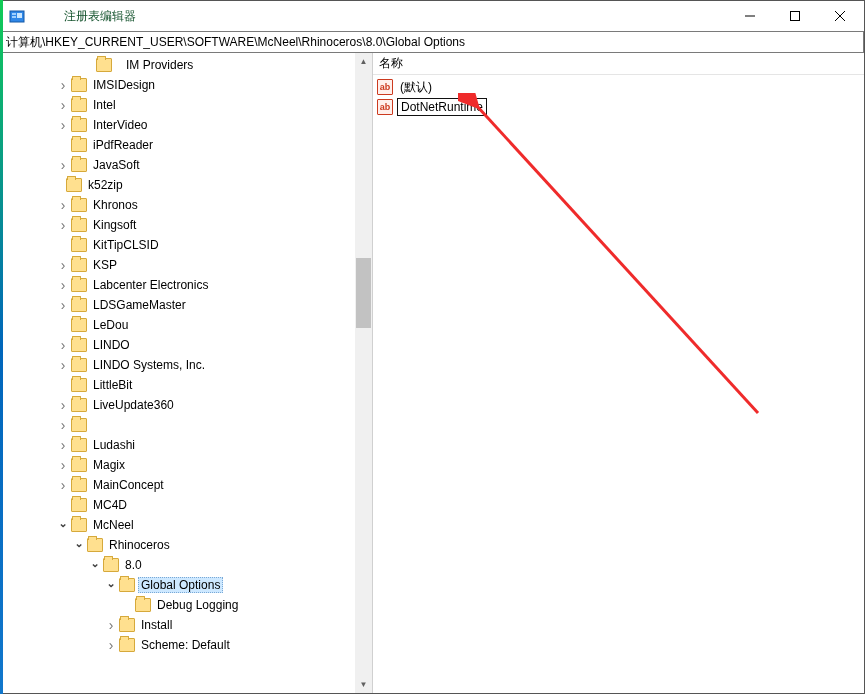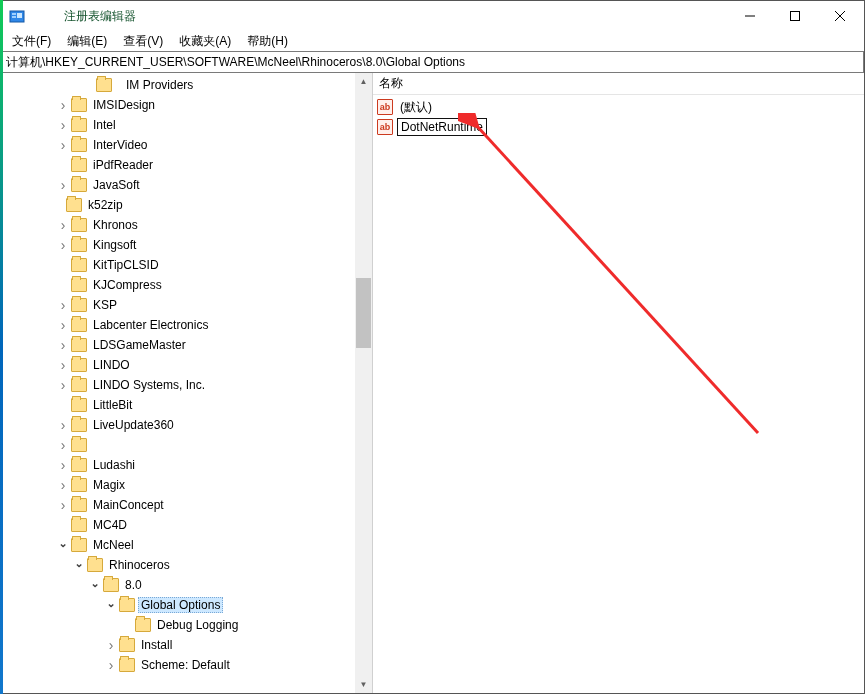--- a/index.html
+++ b/index.html
@@ -72,27 +72,20 @@
         </svg>
       </div>
     <div class="win-btn">
         <svg width="10" height="10">
           <line x1="0" y1="0" x2="10" y2="10" stroke="#000"></line>
           <line x1="10" y1="0" x2="0" y2="10" stroke="#000"></line>
         </svg>
       </div>
   </div>
 
-  <div class="menubar">
-    <div class="menu-item">文件(F)</div>
-    <div class="menu-item">编辑(E)</div>
-    <div class="menu-item">查看(V)</div>
-    <div class="menu-item">收藏夹(A)</div>
-    <div class="menu-item">帮助(H)</div>
-  </div>
 
   <div class="addrbar">
     <span>计算机\HKEY_CURRENT_USER\SOFTWARE\McNeel\Rhinoceros\8.0\Global Options</span>
   </div>
 
   <div class="content">
     <div class="tree-pane">
       <div class="tree" id="tree">
           <div class="row" style="padding-left: 72px; gap: 8px;">
             <span class="expander"></span>
@@ -138,38 +131,38 @@
             <span class="expander" style="font-size: 14px; color: rgb(119, 119, 119);">›</span>
             <span class="folder"></span>
             <span class="label">Kingsoft</span>
           </div>
           <div class="row" style="padding-left: 55px;">
             <span class="expander"></span>
             <span class="folder"></span>
             <span class="label">KitTipCLSID</span>
           </div>
           <div class="row" style="padding-left: 55px;">
-            <span class="expander"></span>
-            <span class="folder"></span>
-            <span class="label">KJCompress</span>
-          </div>
-          <div class="row" style="padding-left: 55px;">
             <span class="expander" style="font-size: 14px; color: rgb(119, 119, 119);">›</span>
             <span class="folder"></span>
             <span class="label">KSP</span>
           </div>
           <div class="row" style="padding-left: 55px;">
             <span class="expander" style="font-size: 14px; color: rgb(119, 119, 119);">›</span>
             <span class="folder"></span>
             <span class="label">Labcenter Electronics</span>
           </div>
           <div class="row" style="padding-left: 55px;">
             <span class="expander" style="font-size: 14px; color: rgb(119, 119, 119);">›</span>
             <span class="folder"></span>
             <span class="label">LDSGameMaster</span>
+          </div>
+          <div class="row" style="padding-left: 55px;">
+            <span class="expander"></span>
+            <span class="folder"></span>
+            <span class="label">LeDou</span>
           </div>
           <div class="row" style="padding-left: 55px;">
             <span class="expander" style="font-size: 14px; color: rgb(119, 119, 119);">›</span>
             <span class="folder"></span>
             <span class="label">LINDO</span>
           </div>
           <div class="row" style="padding-left: 55px;">
             <span class="expander" style="font-size: 14px; color: rgb(119, 119, 119);">›</span>
             <span class="folder"></span>
             <span class="label">LINDO Systems, Inc.</span>

